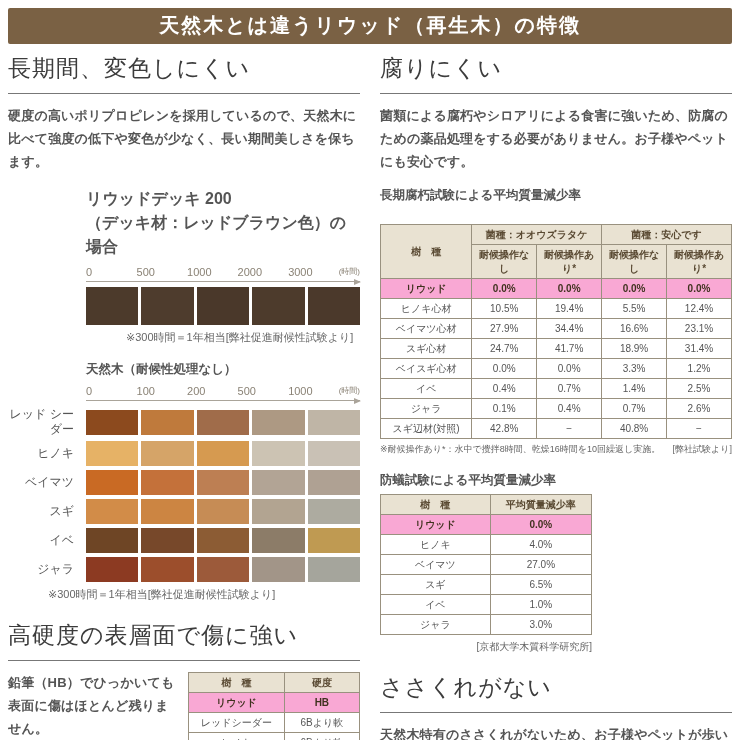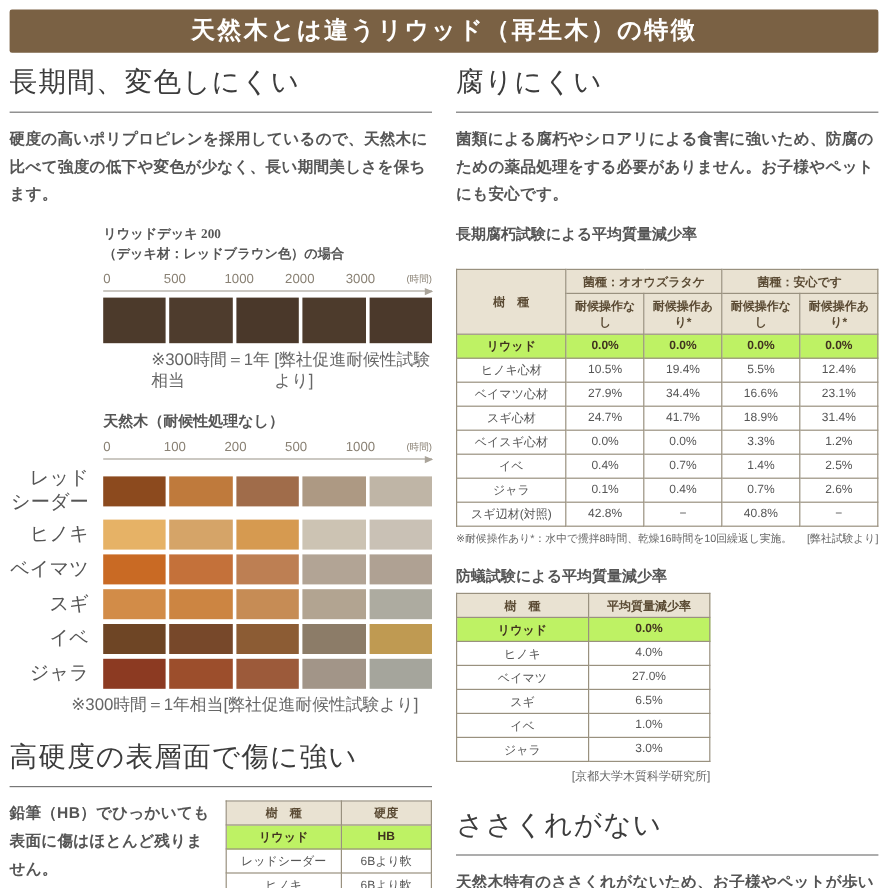--- a/index.html
+++ b/index.html
@@ -11,47 +11,47 @@
 
   .cols { display:flex; gap:20px; margin-top:9px; }
   .col-l { width:352px; }
   .col-r { width:352px; }
 
   h2.sec { font-family:"Liberation Serif","DejaVu Serif",serif; font-weight:normal; color:#3c3c3c;
     font-size:23px; letter-spacing:1px; padding-bottom:9px; border-bottom:1px solid #777; margin-bottom:11px; }
   p.body { font-size:13px; font-weight:bold; line-height:1.75; color:#555; letter-spacing:0.2px; }
 
   .indent { margin-left:78px; }
-  .cap { font-size:11px; font-weight:bold; color:#555; line-height:1.5;font-family:Liberation Serif, serif; }
+  .cap { font-size:16px; font-weight:bold; color:#555; line-height:1.5; }
 
   .timeline { display:flex; font-size:11px; color:#8a8275; margin-top:7px; align-items:flex-end; }
   .timeline span.tick { flex:1; }
   .timeline span.unit { font-size:8px; padding-bottom:1px; }
   .axis { position:relative; border-bottom:1px solid #aaa49a; margin:3px 0 5px; }
   .axis::after { content:""; position:absolute; right:-1px; bottom:-3.5px; border-left:7px solid #aaa49a;
     border-top:3.5px solid transparent; border-bottom:3.5px solid transparent; }
 
   .strip { display:flex; gap:3px; }
   .strip .sw { flex:1; }
   .strip.big .sw { height:38px; }
   .grid-row { display:flex; align-items:center; margin-bottom:4px; }
-  .grid-row .rlabel { width:78px; font-size:16px; color:#555; text-align:right; padding-right:12px; line-height:1.25; }
+  .grid-row .rlabel { width:78px; font-size:12px; color:#555; text-align:right; padding-right:12px; line-height:1.25; }
   .grid-row .strip { flex:1; }
   .grid-row .sw { height:25px; }
 
-  .noterow { display:flex; justify-content:center; font-size:14px; color:#666; margin-top:5px;margin-left:40px; }
+  .noterow { display:flex; justify-content:flex-start; font-size:11px; color:#666; margin-top:5px;margin-left:40px; }
 
   .hard-flex { display:flex; gap:12px; }
   .hard-left { width:168px; }
   .pencil { margin-top:12px; display:block; }
 
   table.tbl { border-collapse:collapse; width:100%; font-size:10px; color:#555; }
   table.tbl th, table.tbl td { border:1px solid #99917f; text-align:center; padding:2.5px 2px; }
   table.tbl th { background:#e9e2d2; color:#5a4a33; font-weight:bold; }
-  table.tbl tr.hl td { background:#bef264; color:#40321f; font-weight:bold; }
+  table.tbl tr.hl td { background:#f9a8d4; color:#40321f; font-weight:bold; }
   .src { font-size:10px; color:#666; text-align:right; margin-top:5px; }
 
   .decay-foot { display:flex; justify-content:space-between; font-size:9px; color:#666; margin-top:4px; }
 
   .termite-wrap { width:212px; }
   table.tbl.term td, table.tbl.term th { padding:2.5px 4px; }
 
   .mt6{margin-top:6px;} .mt14{margin-top:14px;} .mt16{margin-top:16px;} .mt18{margin-top:18px;}
   .lbl { font-size:12.5px; font-weight:bold; color:#555; }
 </style>

